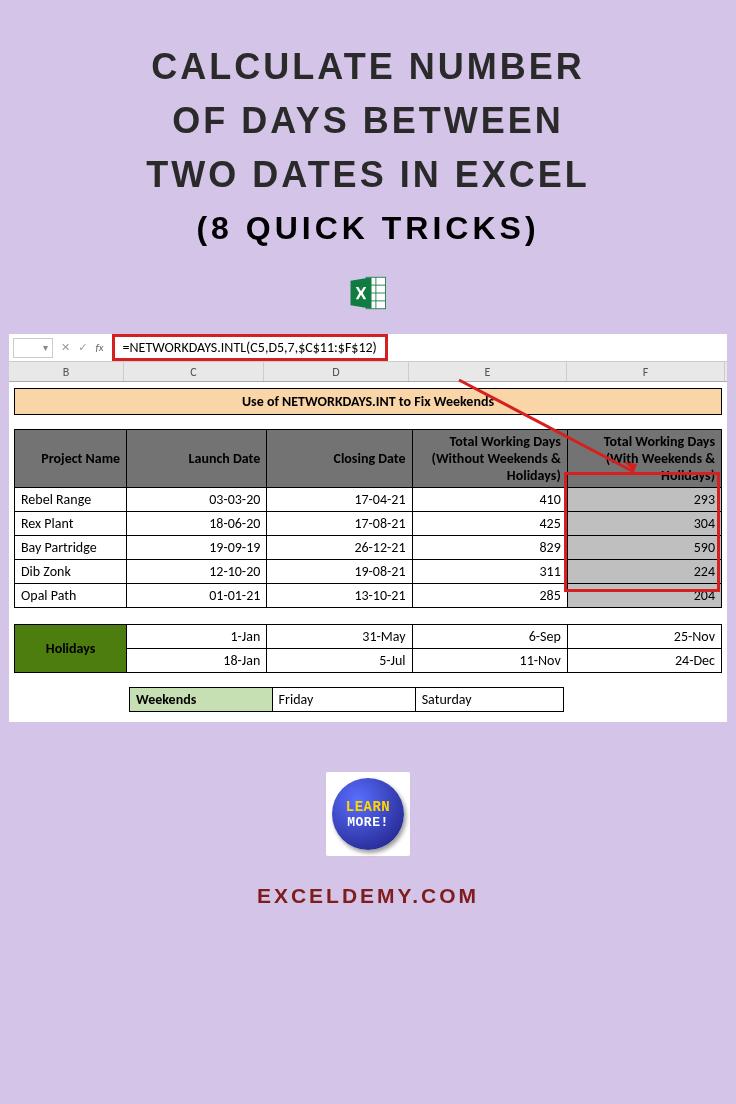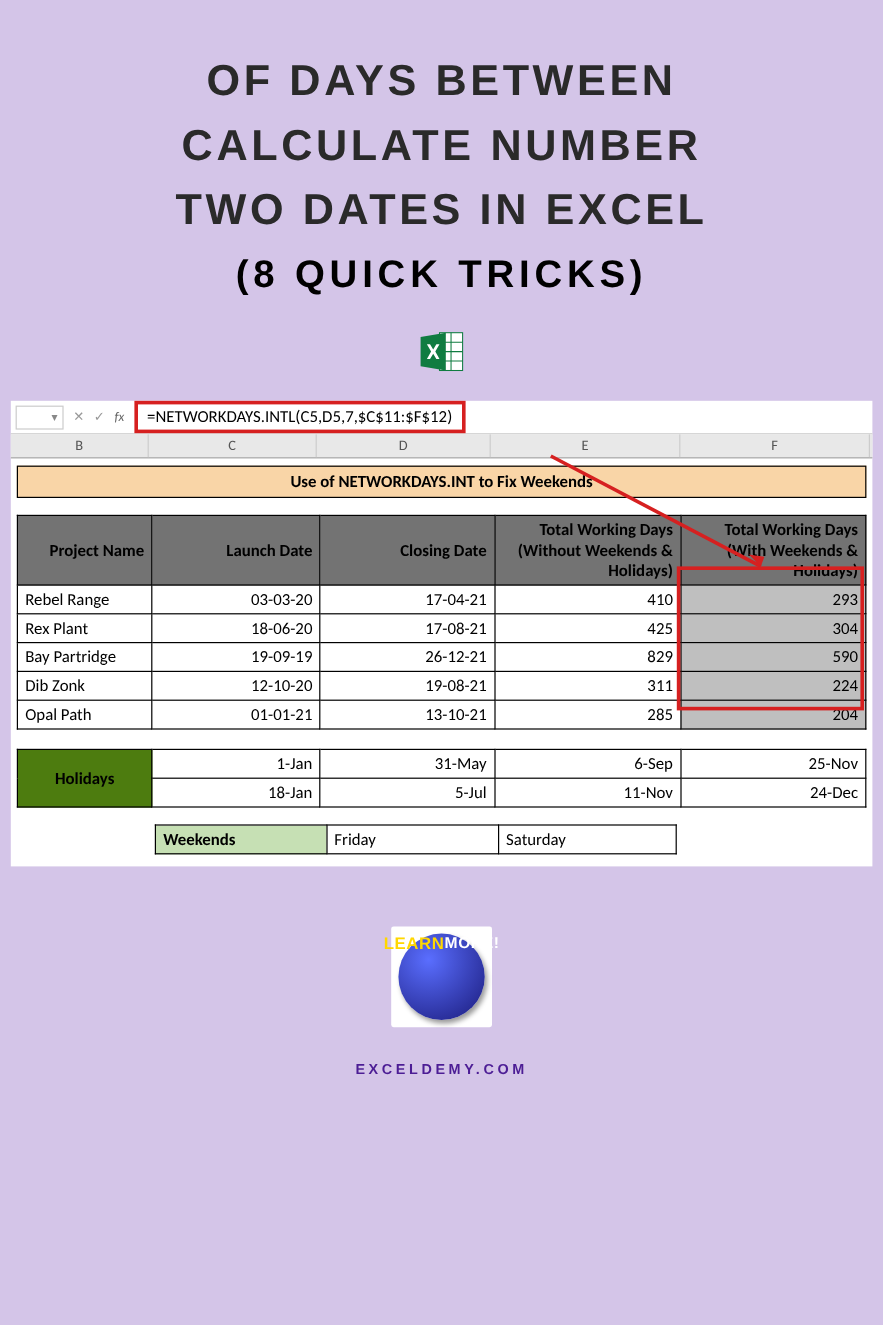--- a/index.html
+++ b/index.html
@@ -164,39 +164,42 @@
       background: white;
       padding: 6px;
       border-radius: 2px;
     }
     .learn-btn {
       width: 72px;
       height: 72px;
       background: radial-gradient(circle at 35% 30%, #5a6eff, #1a1a7a);
       border-radius: 50%;
       display: flex;
+      flex-direction: column;
+      align-items: center;
       justify-content: center;
       box-shadow: 2px 3px 4px rgba(0,0,0,0.4);
+      font-family: Liberation Mono, monospace;
     }
     .learn-btn .l1 { color: #ffd700; font-weight: 900; font-size: 14px; letter-spacing: 0.5px;}
     .learn-btn .l2 { color: #fff; font-weight: 900; font-size: 13px; letter-spacing: 0.5px;}
     .site-name {
       margin-top: 28px;
       font-weight: 900;
       letter-spacing: 3px;
-      color: #4c1d95;
-      font-size: 12px;
+      color: #7f1d1d;
+      font-size: 21px;
     }
   </style>
 </head>
 <body>
 
 <div class="title-block">
+  <div class="title-main">CALCULATE NUMBER</div>
   <div class="title-main">OF DAYS BETWEEN</div>
-  <div class="title-main">CALCULATE NUMBER</div>
   <div class="title-main">TWO DATES IN EXCEL</div>
   <div class="title-sub">(8 QUICK TRICKS)</div>
 </div>
 
 <div class="excel-icon">
   <svg width="42" height="42" viewBox="0 0 48 48">
     <rect x="22" y="6" width="22" height="36" fill="#fff" stroke="#107c41" stroke-width="1"></rect>
     <line x1="22" y1="15" x2="44" y2="15" stroke="#107c41" stroke-width="1"></line>
     <line x1="22" y1="24" x2="44" y2="24" stroke="#107c41" stroke-width="1"></line>
     <line x1="22" y1="33" x2="44" y2="33" stroke="#107c41" stroke-width="1"></line>

